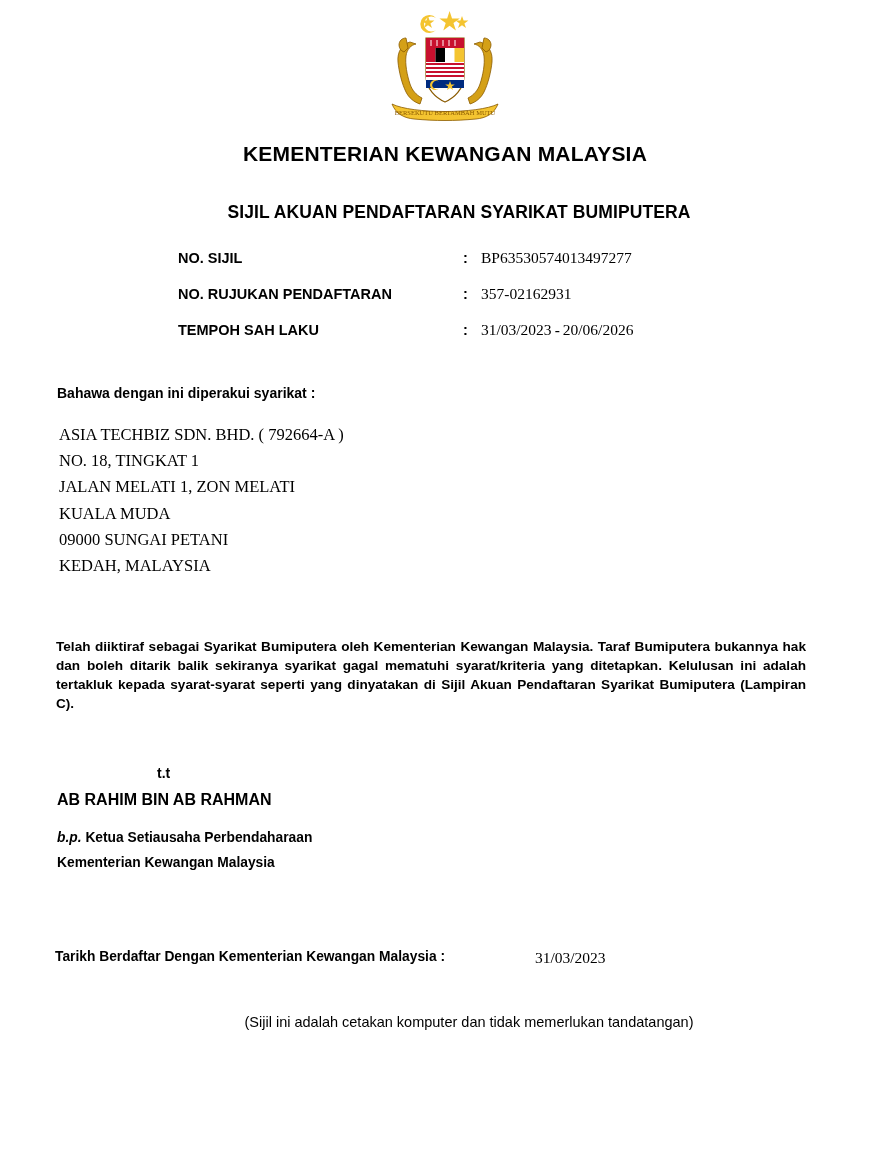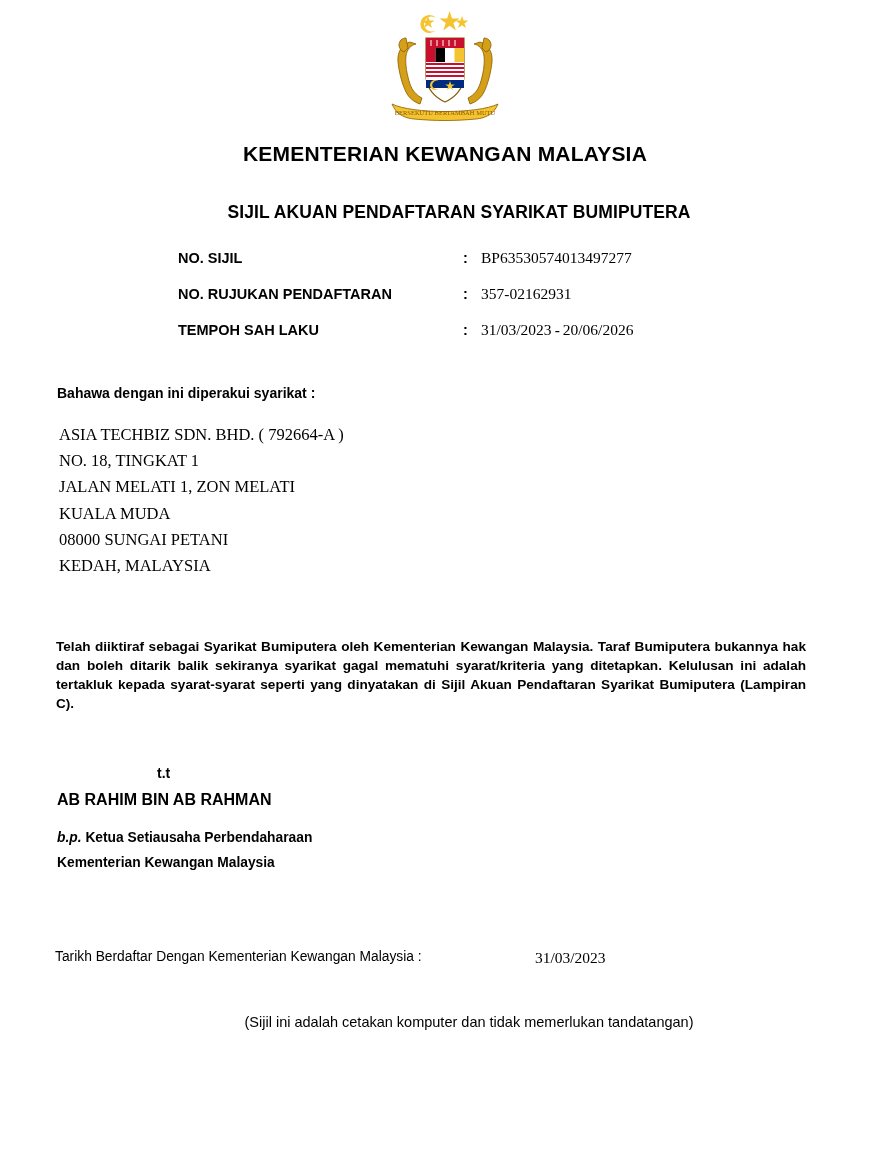--- a/index.html
+++ b/index.html
@@ -146,21 +146,21 @@
   .sig-lines .ital {
     font-style: italic;
   }
 
   
   .reg-date-label {
     position: absolute;
     top: 949px;
     left: 55px;
     font-size: 13.8px;
-    font-weight: normal;
+    font-weight: bold;
   }
   .reg-date-value {
     position: absolute;
     top: 949px;
     left: 535px;
     font-family: "Liberation Serif", serif;
     font-size: 15.5px;
   }
   .note {
     position: absolute;
@@ -254,21 +254,21 @@
     </div>
   </div>
 
   <div class="intro">Bahawa dengan ini diperakui syarikat :</div>
 
   <div class="address">
     <div>ASIA TECHBIZ SDN. BHD. ( 792664-A )</div>
     <div>NO. 18, TINGKAT 1</div>
     <div>JALAN MELATI 1, ZON MELATI</div>
     <div>KUALA MUDA</div>
-    <div>08000 SUNGAI PETANI</div>
+    <div>09000 SUNGAI PETANI</div>
     <div>KEDAH, MALAYSIA</div>
   </div>
 
   <div class="statement">Telah diiktiraf sebagai Syarikat Bumiputera oleh Kementerian Kewangan Malaysia. Taraf Bumiputera bukannya hak dan boleh ditarik balik sekiranya syarikat gagal mematuhi syarat/kriteria yang ditetapkan. Kelulusan ini adalah tertakluk kepada syarat-syarat seperti yang dinyatakan di Sijil Akuan Pendaftaran Syarikat Bumiputera (Lampiran C).</div>
 
   <div class="sig-tt">t.t</div>
   <div class="sig-name">AB RAHIM BIN AB RAHMAN</div>
   <div class="sig-lines">
     <div><span class="ital">b.p.</span> <span>Ketua Setiausaha Perbendaharaan</span></div>
     <div>Kementerian Kewangan Malaysia</div>

